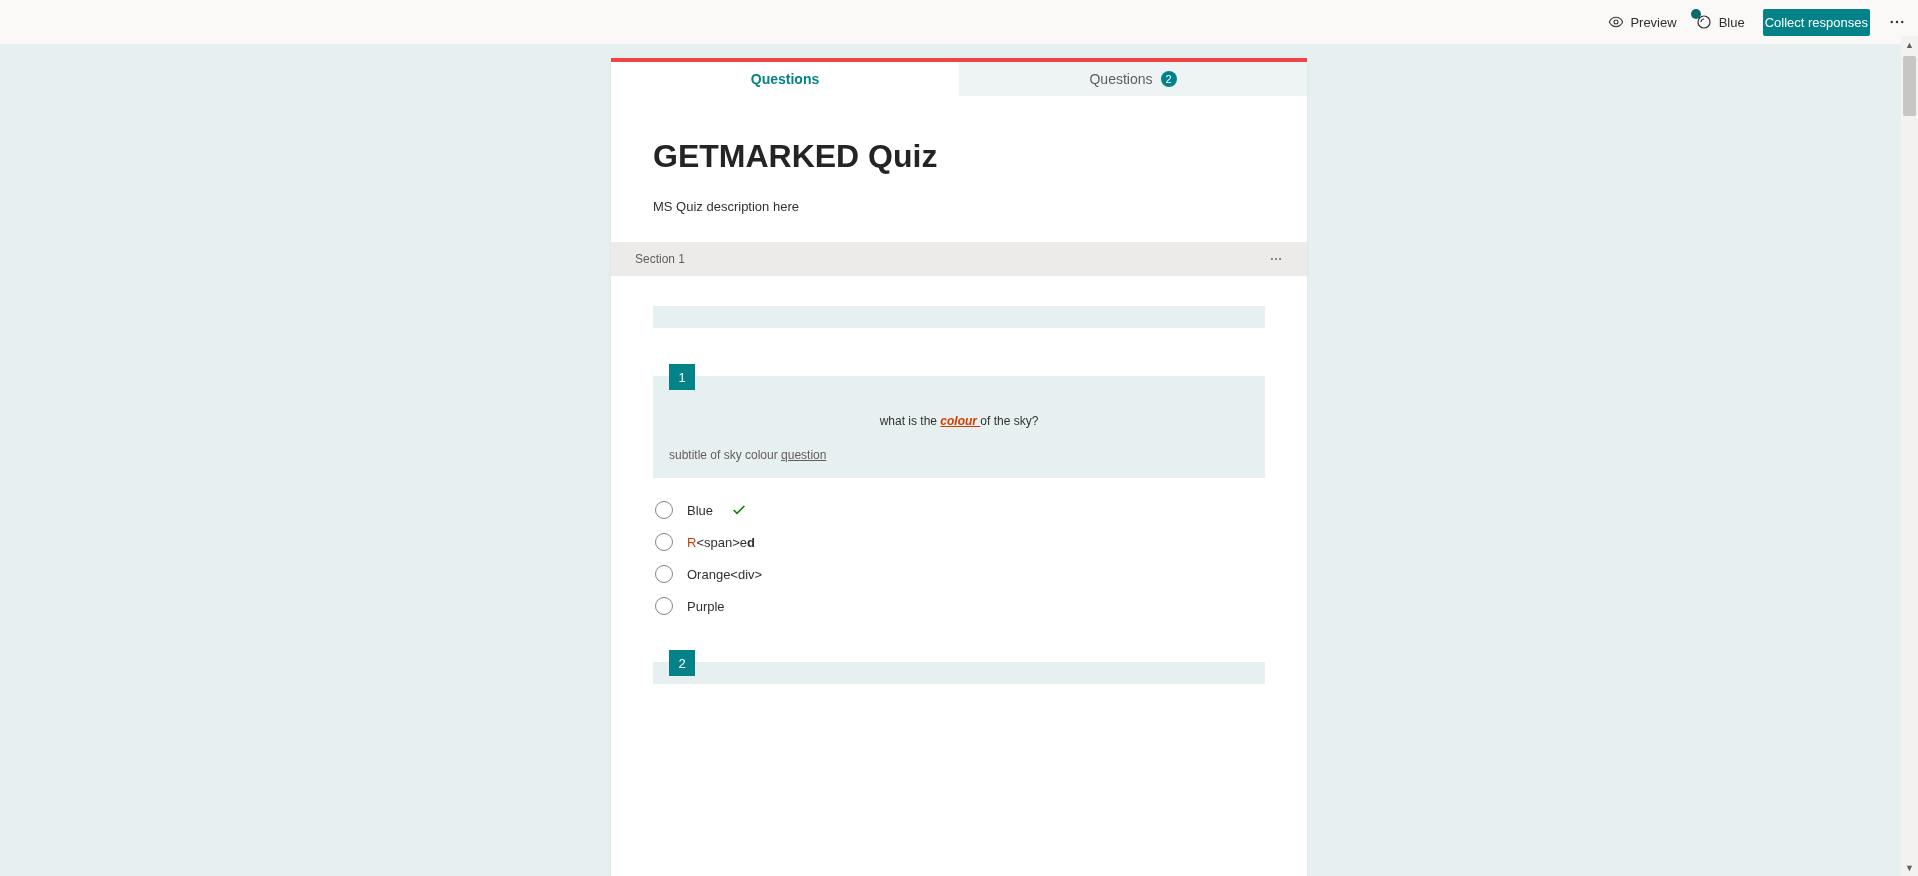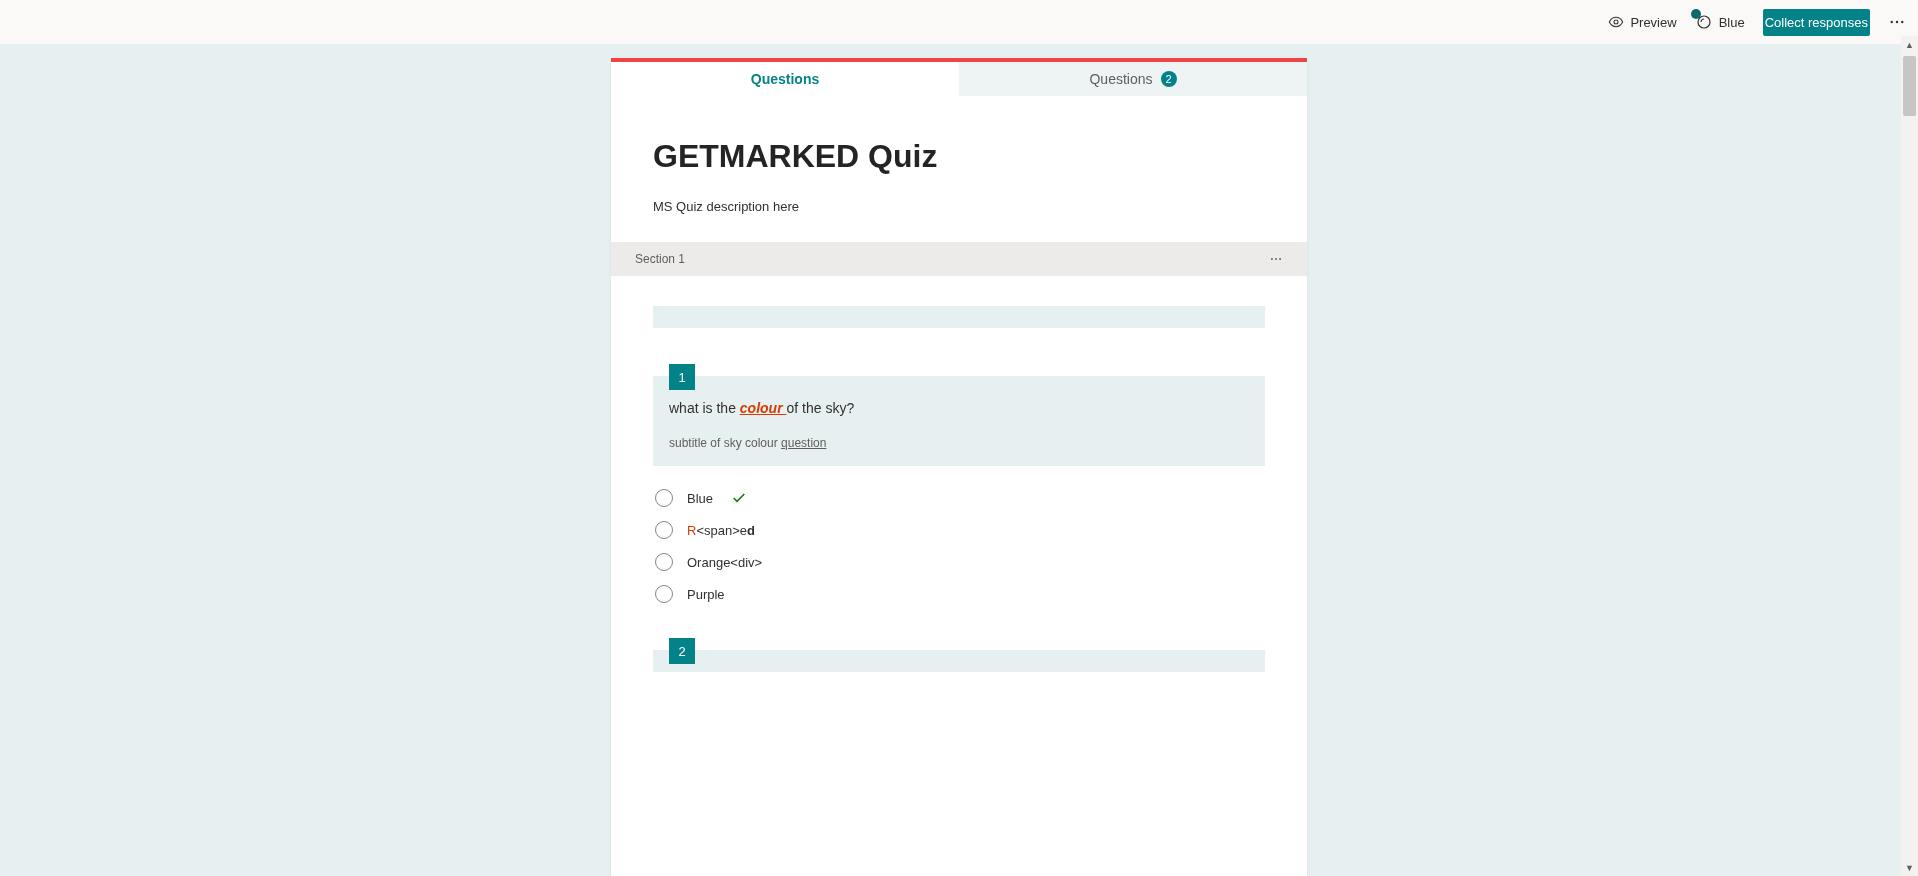--- a/index.html
+++ b/index.html
@@ -129,21 +129,21 @@
   left: 16px;
   background: #038387;
   color: #fff;
   width: 26px;
   height: 26px;
   display: flex;
   align-items: center;
   justify-content: center;
   font-size: 13px;
 }
-.qtitle { font-size: 14px; color: #323130; margin-top: 6px; }
+.qtitle { font-size: 12px; color: #323130; margin-top: 20px; text-align: center; }
 .qtitle .colour-word { color: #d83b01; font-style: italic; font-weight: 600; text-decoration: underline; }
 .qsubtitle { font-size: 12px; color: #605e5c; margin-top: 20px; }
 .qsubtitle .underline-word { text-decoration: underline; }
 .options { padding: 16px 0 0 0; }
 .option-row {
   display: flex;
   align-items: center;
   gap: 14px;
   padding: 7px 0 7px 2px;
   font-size: 13px;

